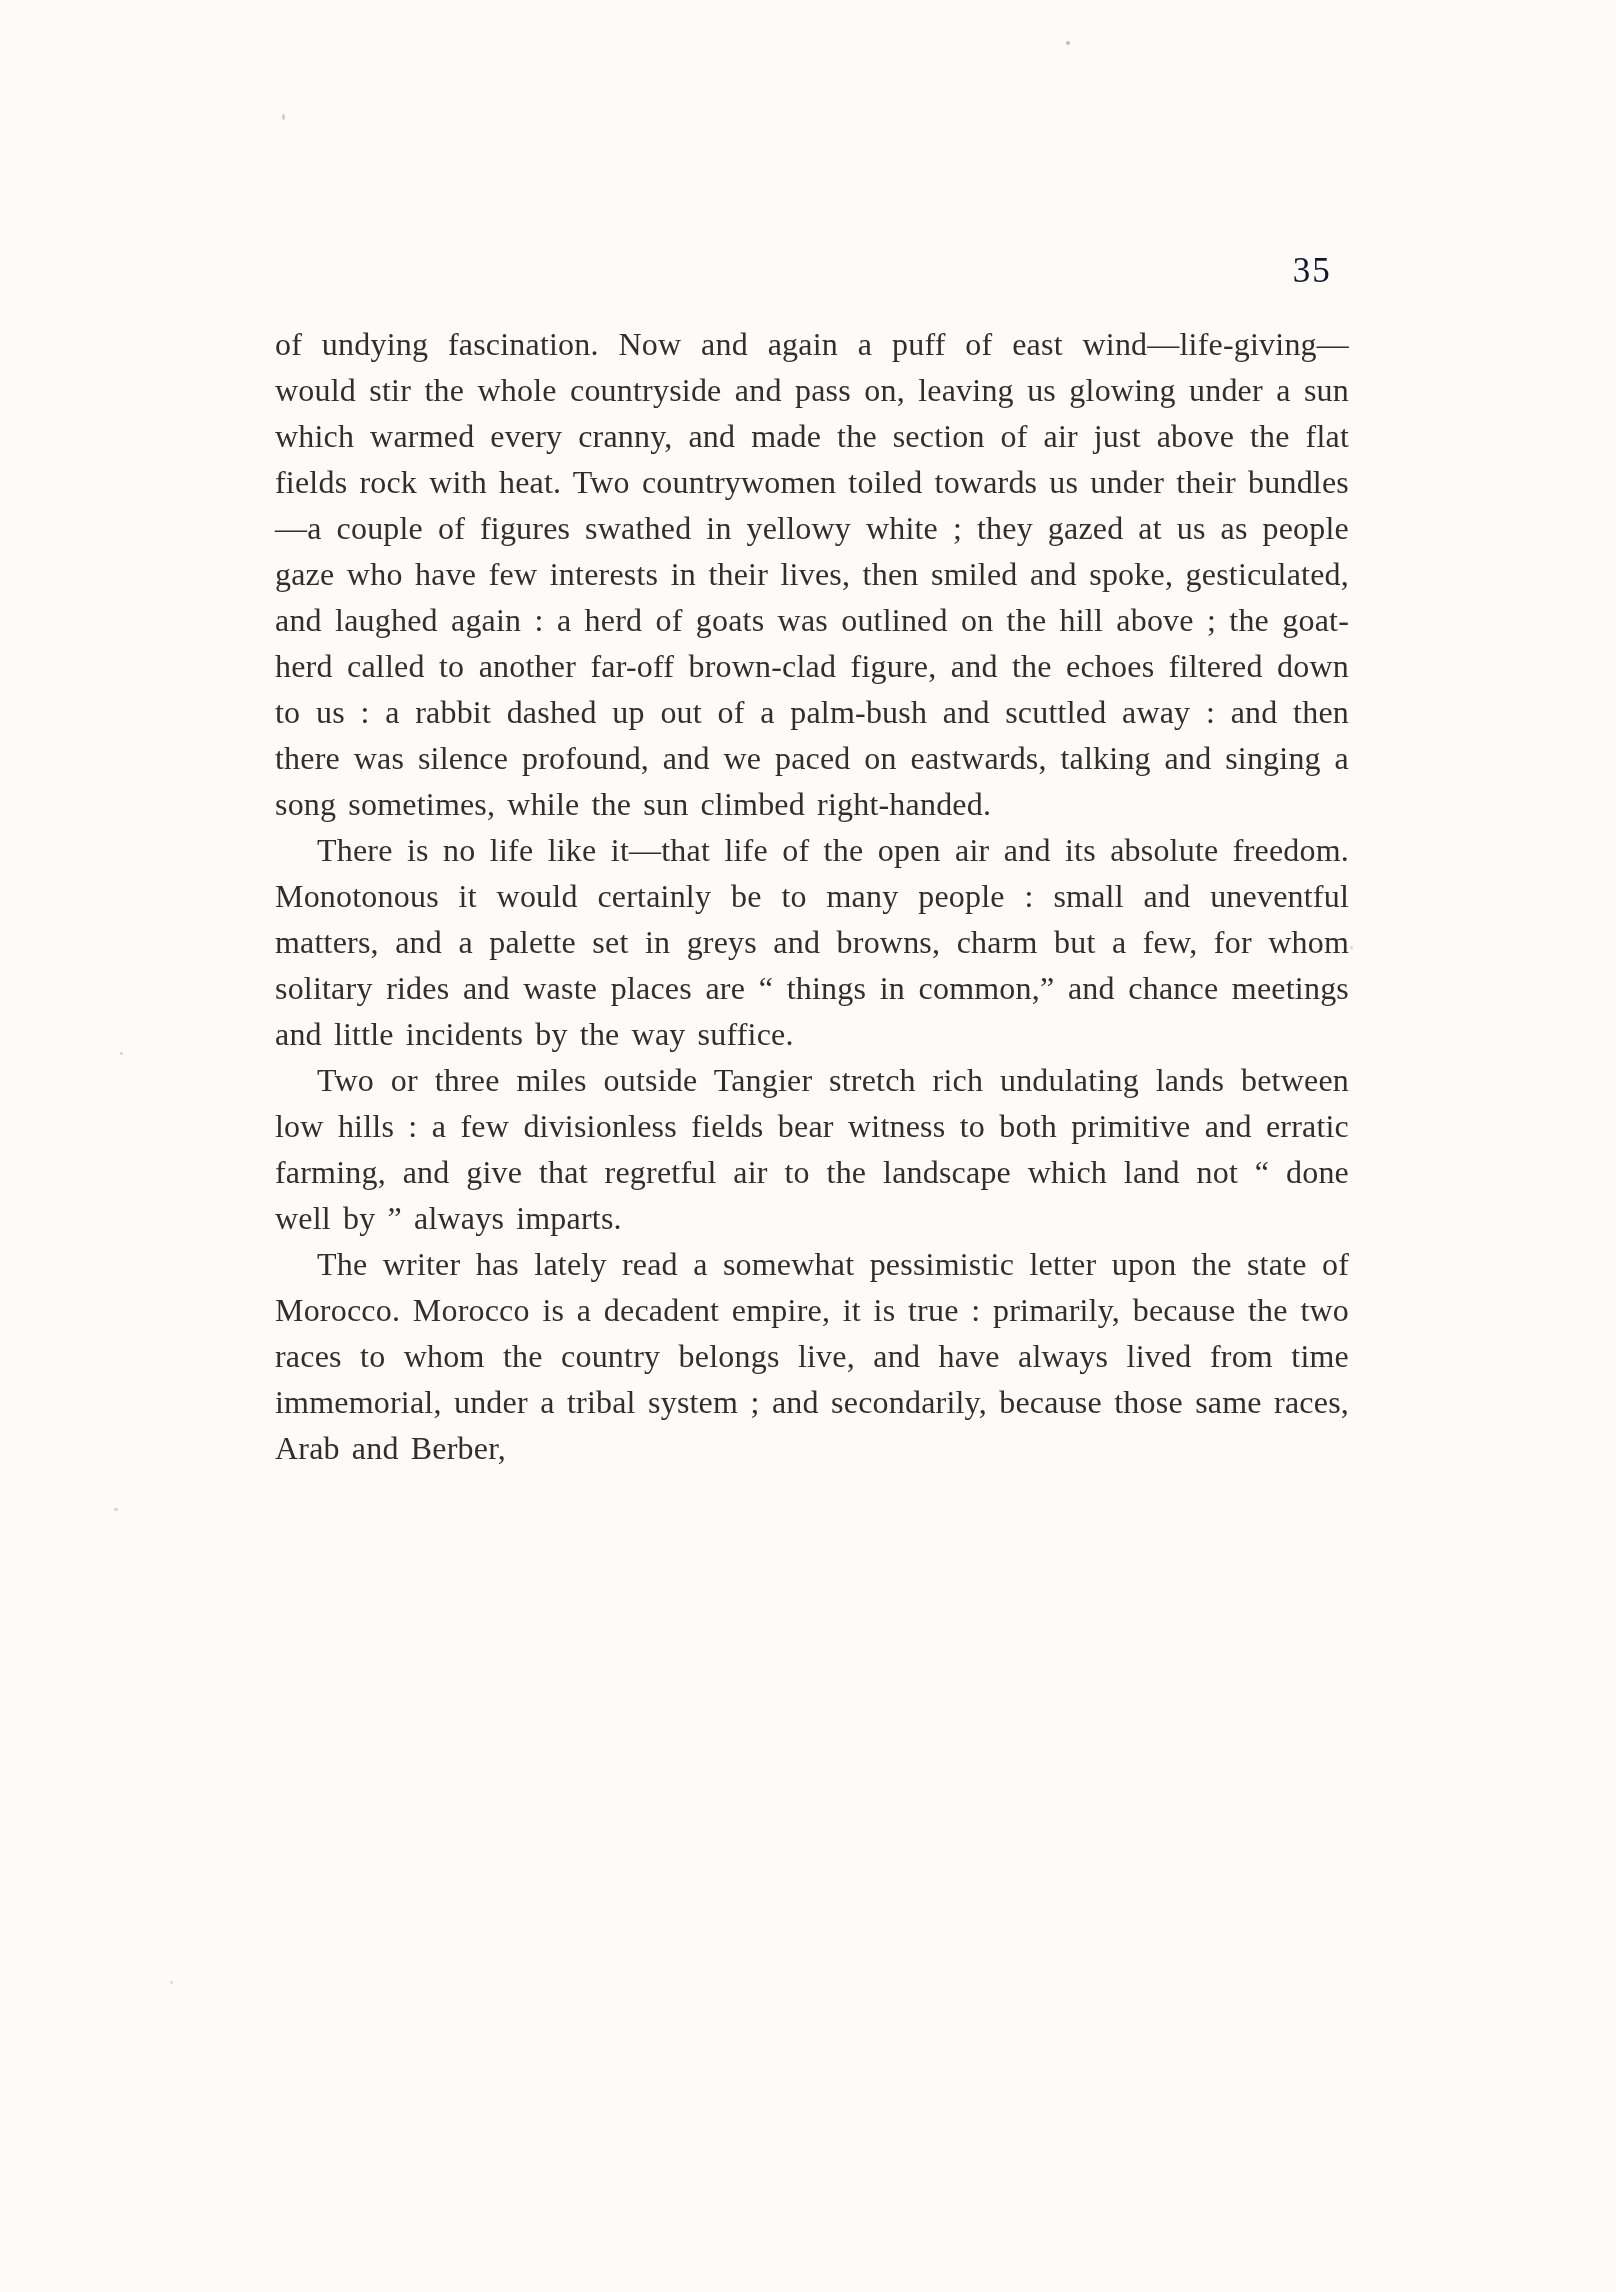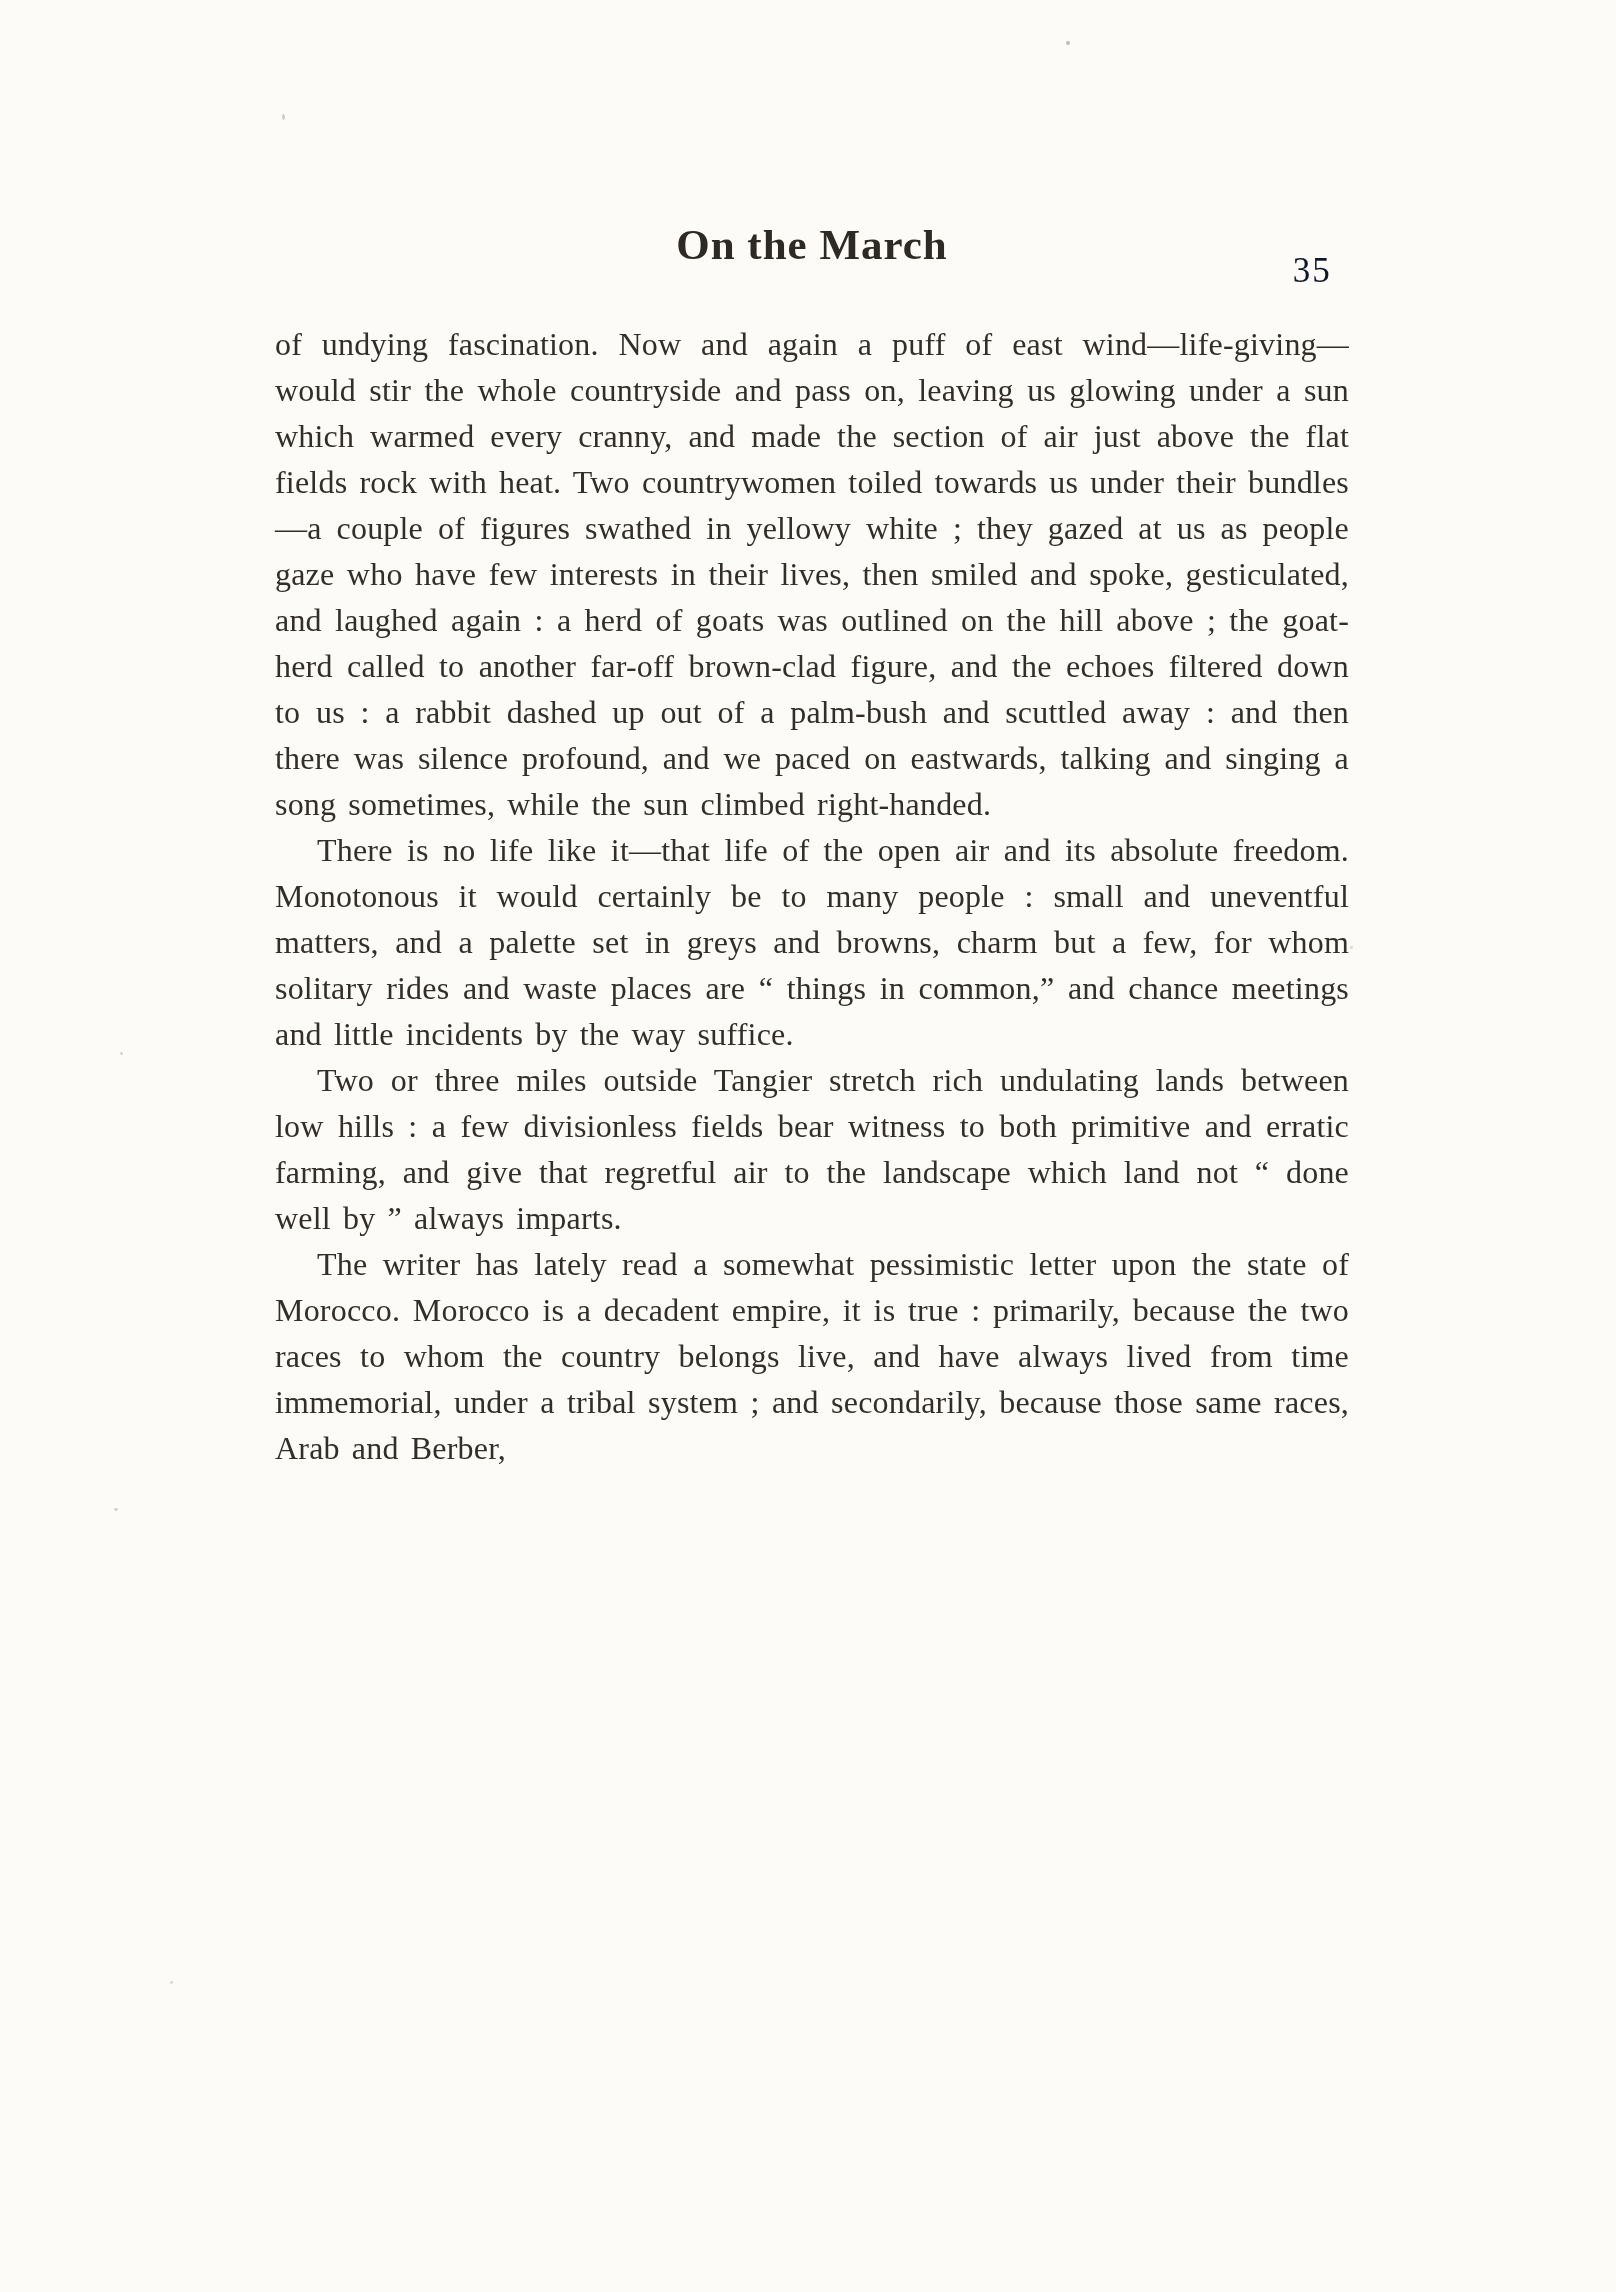--- a/index.html
+++ b/index.html
@@ -77,21 +77,20 @@
 
 <div class="speck speck-1"></div>
 <div class="speck speck-2"></div>
 <div class="speck speck-3"></div>
 <div class="speck speck-4"></div>
 <div class="speck speck-5"></div>
 <div class="speck speck-6"></div>
 
 <div class="page">
   <div class="page-header">
-    <div class="page-title">On the March</div>
     <div class="page-number">35</div>
   </div>
 
   <div class="body-text">
     <p class="no-indent">of undying fascination.  Now and again a puff of east wind—life-giving—would stir the whole countryside and pass on, leaving us glowing under a sun which warmed every cranny, and made the section of air just above the flat fields rock with heat.  Two countrywomen toiled towards us under their bundles—a couple of figures swathed in yellowy white ; they gazed at us as people gaze who have few interests in their lives, then smiled and spoke, gesticulated, and laughed again : a herd of goats was outlined on the hill above ; the goat-herd called to another far-off brown-clad figure, and the echoes filtered down to us : a rabbit dashed up out of a palm-bush and scuttled away : and then there was silence profound, and we paced on eastwards, talking and singing a song sometimes, while the sun climbed right-handed.</p>
     <p>There is no life like it—that life of the open air and its absolute freedom.  Monotonous it would certainly be to many people :  small and uneventful matters, and a palette set in greys and browns, charm but a few, for whom solitary rides and waste places are “ things in common,” and chance meetings and little incidents by the way suffice.</p>
     <p>Two or three miles outside Tangier stretch rich undulating lands between low hills :  a few divisionless fields bear witness to both primitive and erratic farming, and give that regretful air to the landscape which land not “ done well by ” always imparts.</p>
     <p>The writer has lately read a somewhat pessimistic letter upon the state of Morocco.  Morocco is a decadent empire, it is true :  primarily, because the two races to whom the country belongs live, and have always lived from time immemorial, under a tribal system ;  and secondarily, because those same races, Arab and Berber,</p>
   </div>
 </div>

